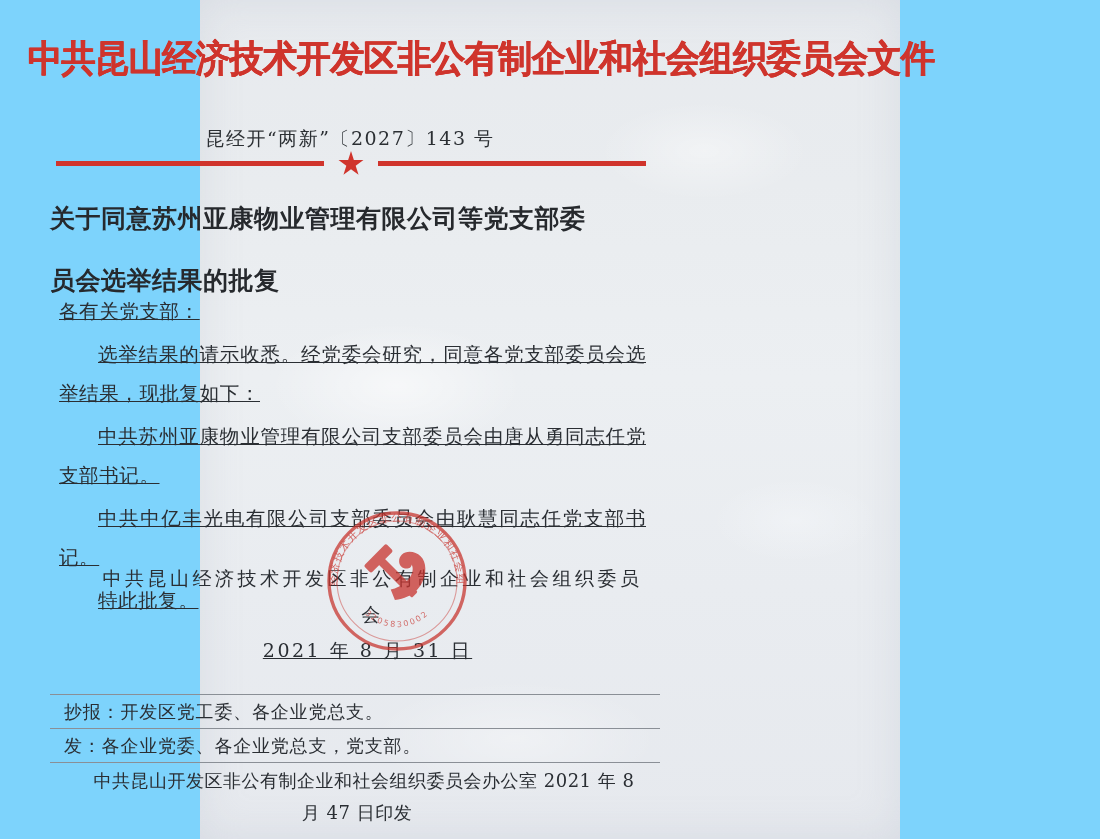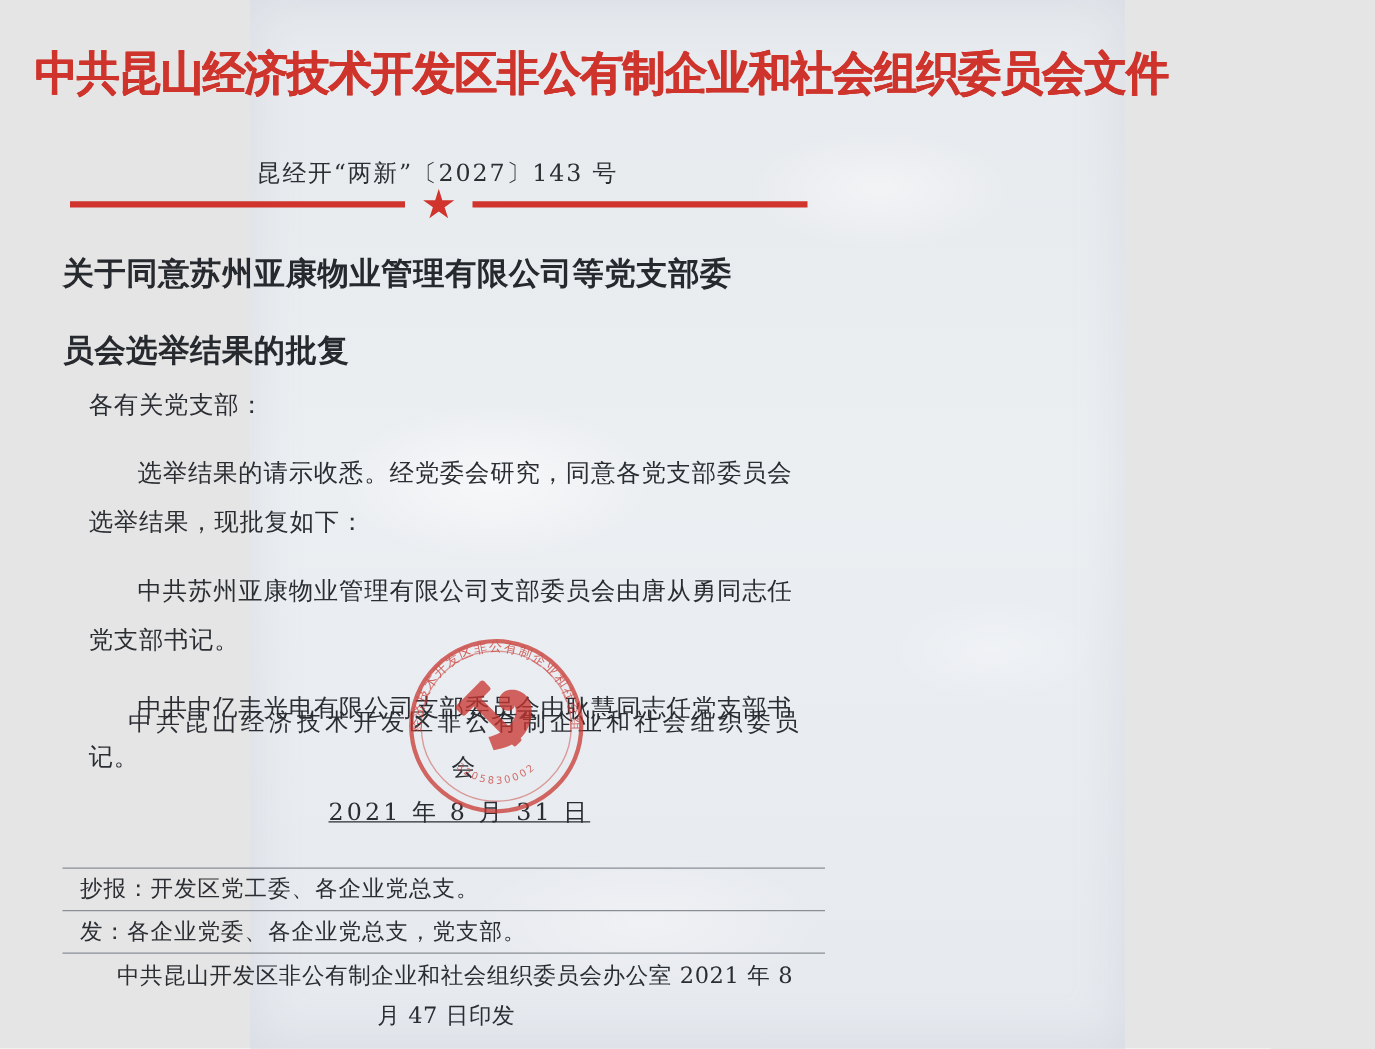--- a/index.html
+++ b/index.html
@@ -11,21 +11,21 @@
     width: 1100px;
     height: 839px;
     overflow: hidden;
     font-family: "DejaVu Serif", "Liberation Serif", serif;
   }
 
   #page-wrap {
     position: relative;
     width: 1100px;
     height: 839px;
-    background: #e5e5e5;
+    background: #7dd3fc;
   }
 
   
   .paper {
     position: absolute;
     left: 200px;
     top: 0px;
     width: 700px;
     height: 839px;
     background:
@@ -131,21 +131,22 @@
     left: 55px;
     top: 288px;
     width: 595px;
     font-size: 19.5px;
     color: #2a2e33;
     line-height: 39px;
     letter-spacing: 0.6px;
     text-align: justify;
   }
   .body-text p {
-    margin: 16px;
+    margin: 4px;
+    text-decoration: underline;
   }
   .body-text p.indent {
     text-indent: 2em;
   }
 
   
   .sign-block {
     position: absolute;
     left: 55px;
     top: 560px;
@@ -233,20 +234,21 @@
     <div class="doc-title">
       <span class="l1">关于同意苏州亚康物业管理有限公司等党支部委</span>
       <span class="l2">员会选举结果的批复</span>
     </div>
 
     <div class="body-text">
       <p>各有关党支部：</p>
       <p class="indent">选举结果的请示收悉。经党委会研究，同意各党支部委员会选举结果，现批复如下：</p>
       <p class="indent">中共苏州亚康物业管理有限公司支部委员会由唐从勇同志任党支部书记。</p>
       <p class="indent">中共中亿丰光电有限公司支部委员会由耿慧同志任党支部书记。</p>
+      <p class="indent">特此批复。</p>
     </div>
 
     <div class="seal">
       <svg width="168" height="168" viewBox="0 0 168 168" xmlns="http://www.w3.org/2000/svg">
         <defs>
           <path id="arcTop" d="M 24,84 A 60,60 0 0 1 144,84" fill="none"></path>
           <path id="arcBot" d="M 38,84 A 46,46 0 0 0 130,84" fill="none"></path>
         </defs>
         <circle cx="84" cy="84" r="68" fill="none" stroke="#c8352f" stroke-width="3.4" opacity="0.9"></circle>
         <circle cx="84" cy="84" r="60" fill="none" stroke="#c8352f" stroke-width="1.1" opacity="0.55"></circle>

